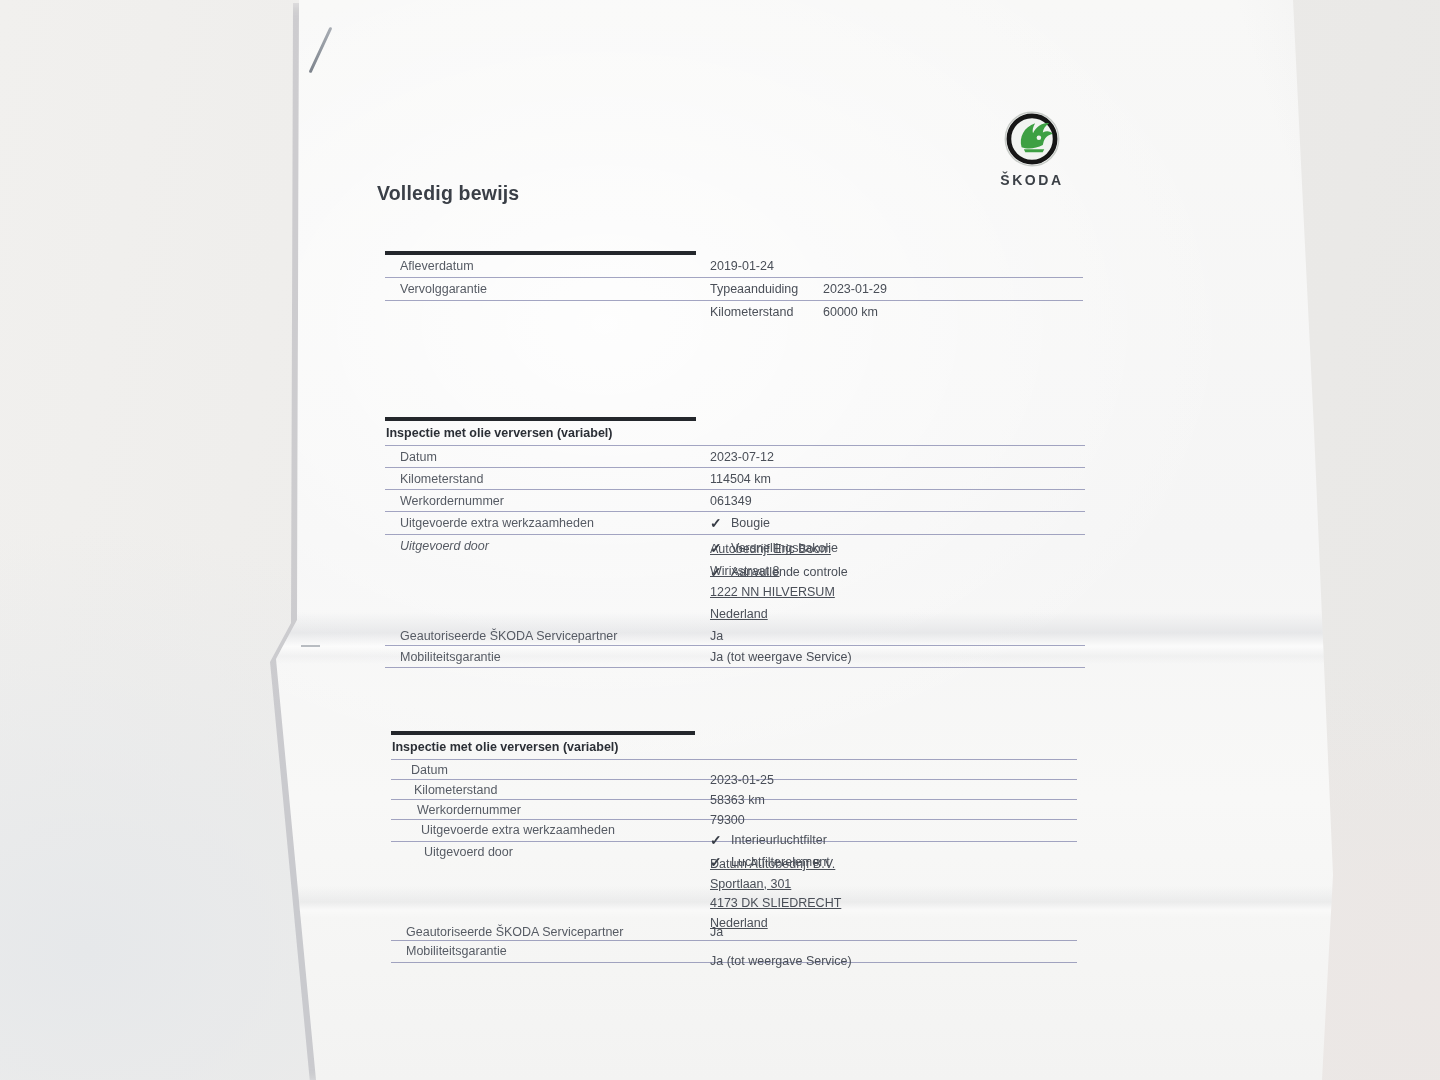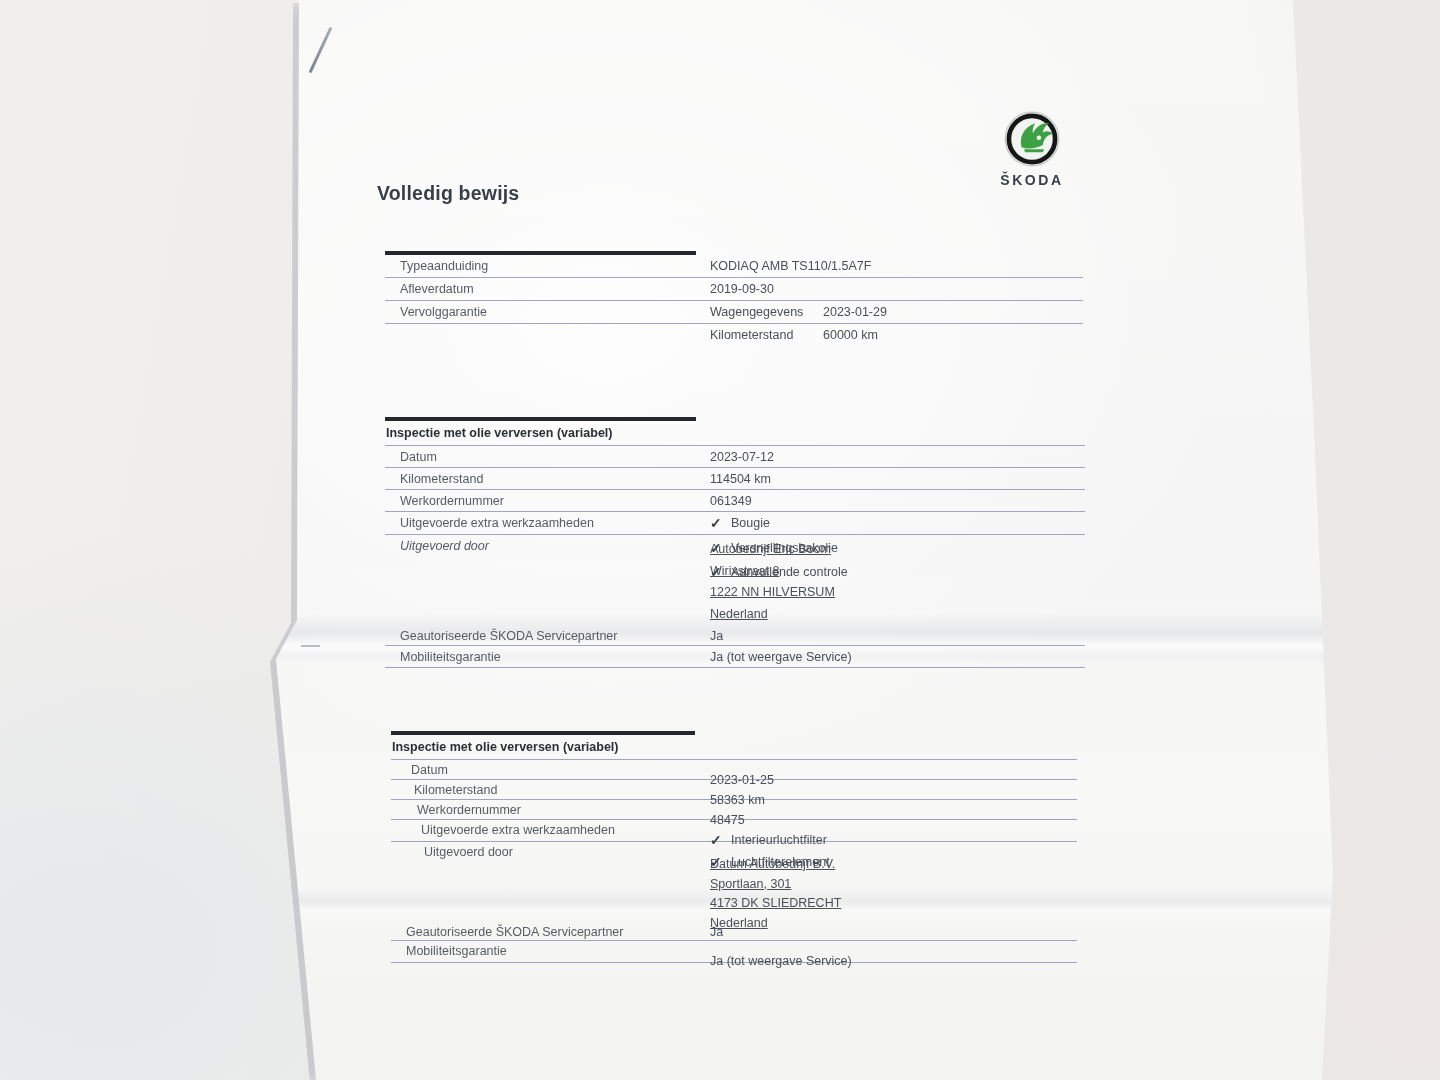--- a/index.html
+++ b/index.html
@@ -108,32 +108,28 @@
         <circle cx="39.6" cy="30.6" r="2.5" fill="#f1f4f1"></circle>
         <path d="M23 43.3 L45.5 43.3 L43.8 46.6 L24.6 46.6 Z" fill="#3da043"></path>
       </svg>
       <div class="wordmark">ŠKODA</div>
     </div>
 
     <div class="section sec1">
       <div class="sec-bar"></div>
 
       <div class="row">
-        <span class="lab">Typeaanduiding</span>
-        <span class="val">KODIAQ AMB TS110/1.5A7F</span>
-      </div>
-      <div class="row">
         <span class="lab">Afleverdatum</span>
-        <span class="val">2019-09-30</span>
+        <span class="val">2019-01-24</span>
       </div>
       <div class="row pad-b">
         <span class="lab">Vervolggarantie</span>
         <span class="val">
           <span class="pair">
-            <span class="pk">Wagengegevens</span>
+            <span class="pk">Typeaanduiding</span>
             <span class="pv">2023-01-29</span>
           </span>
           <span class="pair">
             <span class="pk">Kilometerstand</span>
             <span class="pv">60000 km</span>
           </span>
         </span>
       </div>
     </div>
 
@@ -196,21 +192,21 @@
       <div class="row">
         <span class="lab">Datum</span>
         <span class="val">2023-01-25</span>
       </div>
       <div class="row">
         <span class="lab">Kilometerstand</span>
         <span class="val">58363 km</span>
       </div>
       <div class="row">
         <span class="lab">Werkordernummer</span>
-        <span class="val">48475</span>
+        <span class="val">79300</span>
       </div>
       <div class="row pad-b">
         <span class="lab">Uitgevoerde extra werkzaamheden</span>
         <span class="val">
           <span class="chk">
             <span class="ci">✓</span>
             <span>Interieurluchtfilter</span>
           </span>
           <span class="chk">
             <span class="ci">✓</span>

